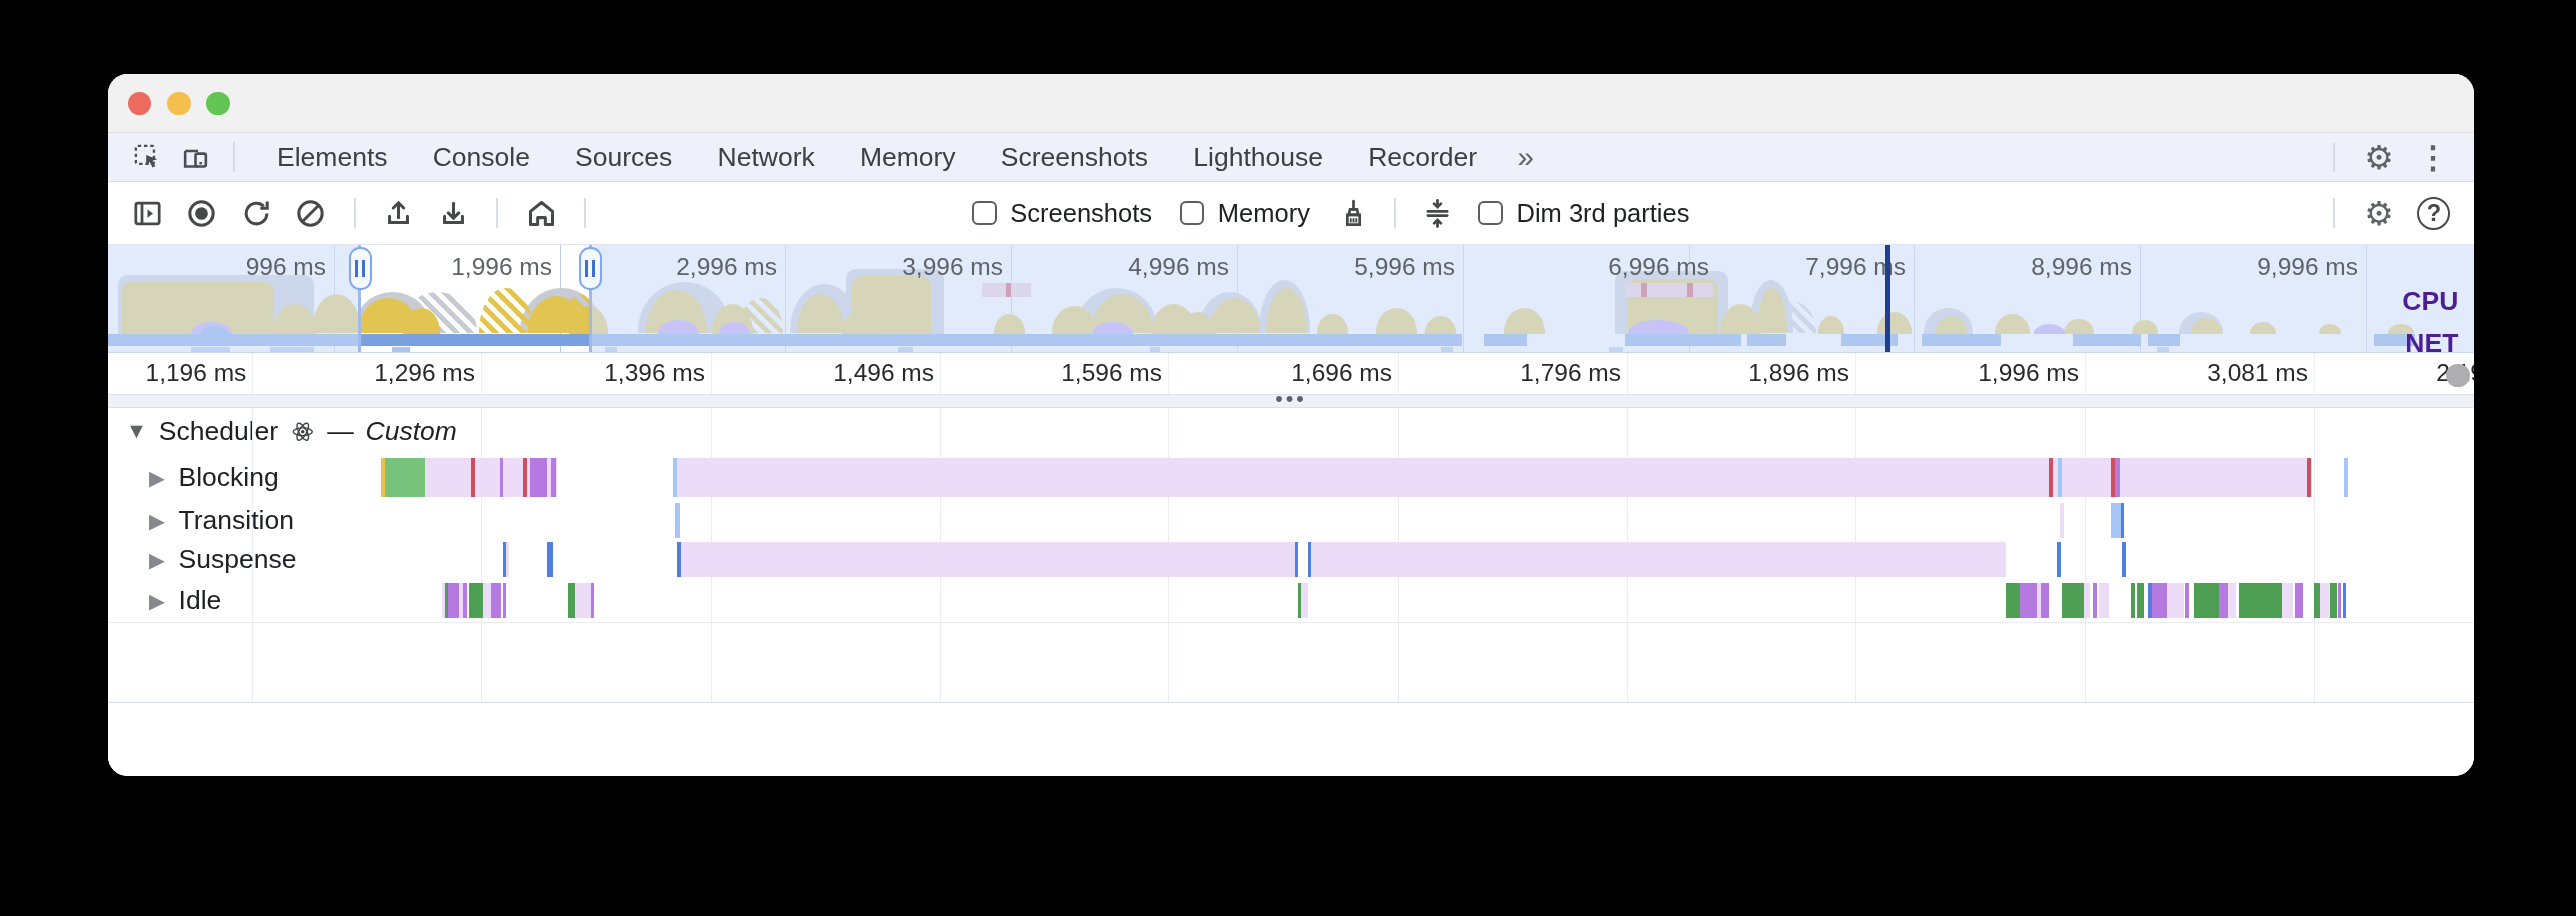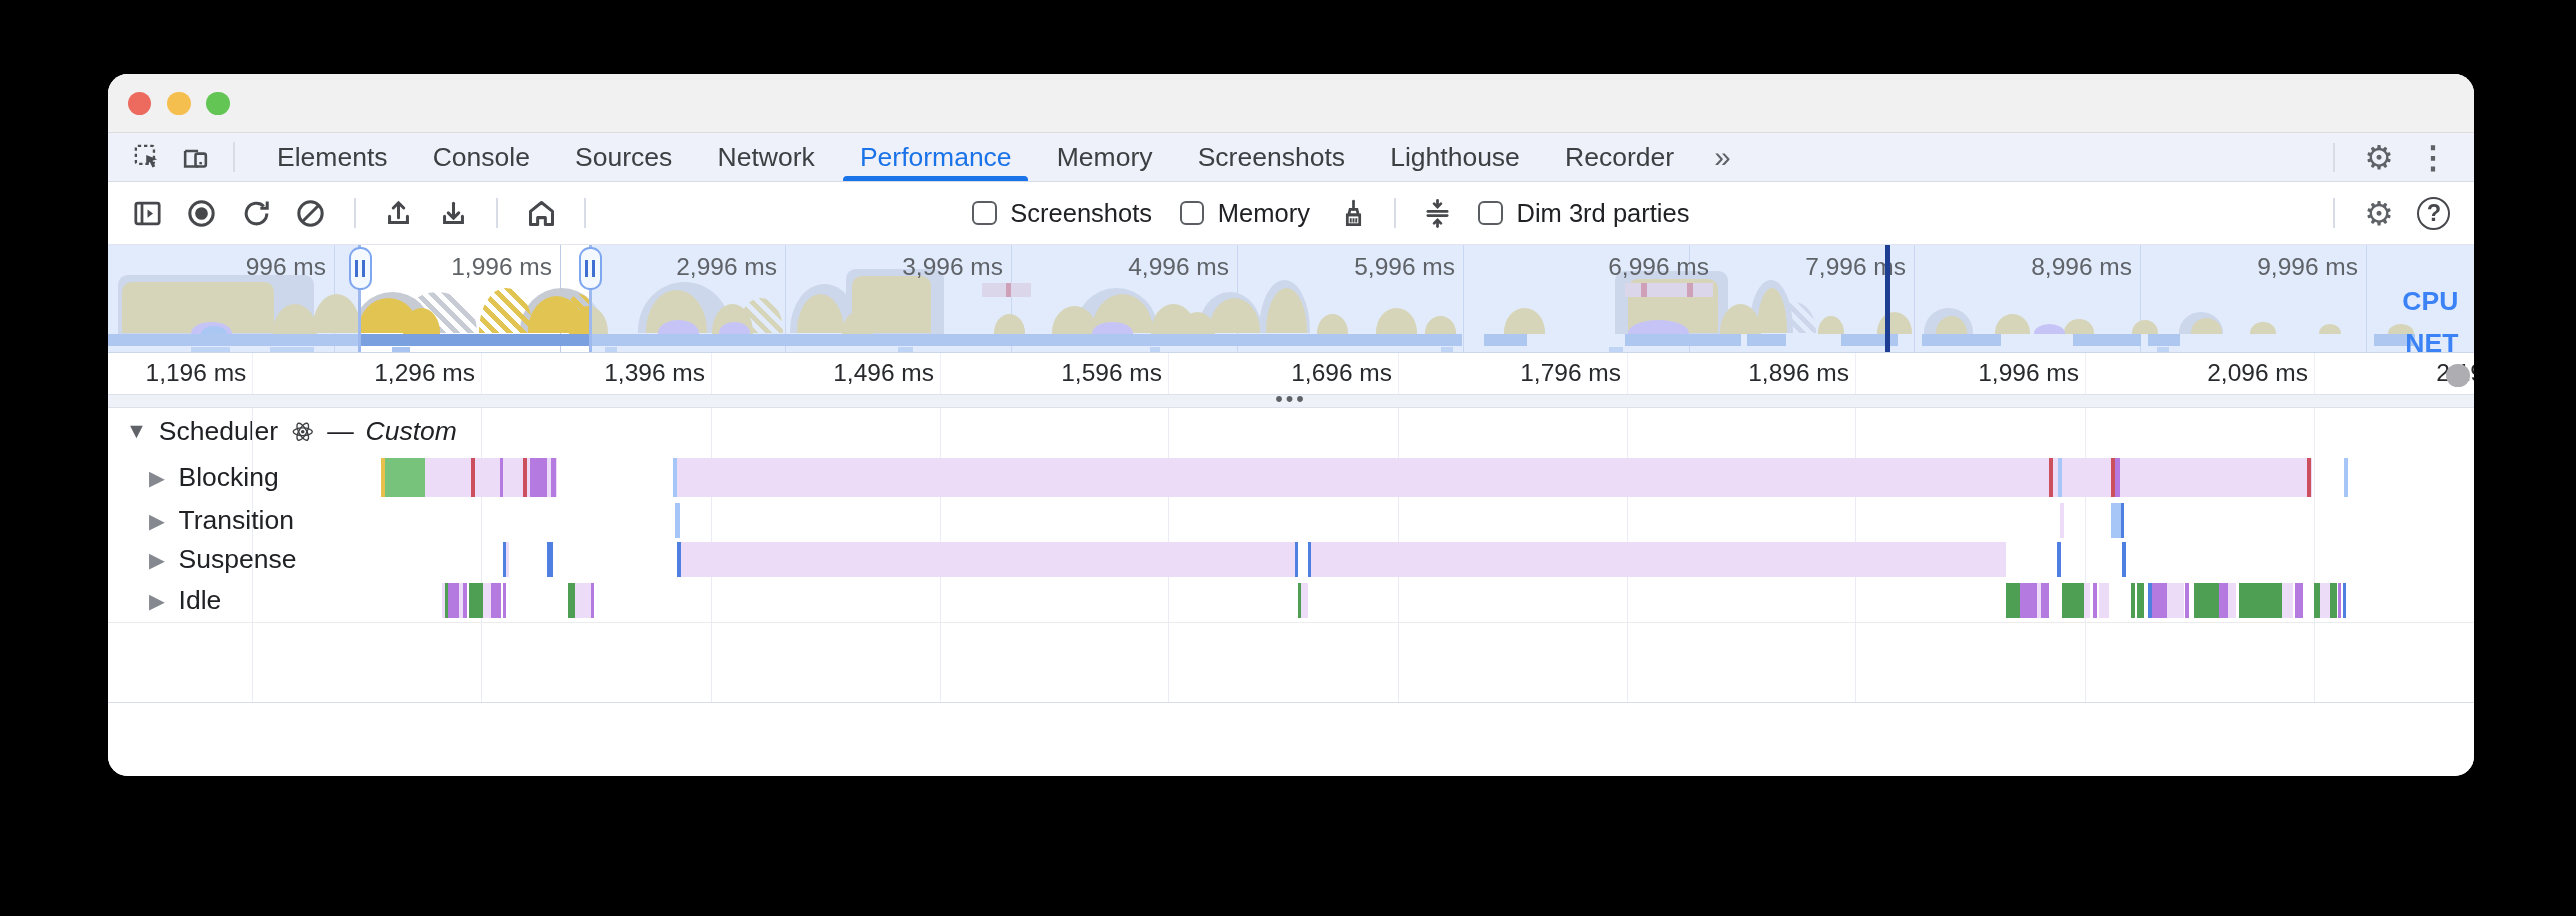--- a/index.html
+++ b/index.html
@@ -27,21 +27,21 @@
   .toolbar{position:absolute;left:0;top:108px;width:100%;height:63px;background:#fff;border-bottom:1px solid #e2e5ed;}
   .tool-left{position:absolute;left:21.6px;top:0;height:62px;display:flex;align-items:center;gap:19.6px;}
   .tool-mid{position:absolute;left:864px;top:0;height:62px;display:flex;align-items:center;gap:17.7px;}
   .tool-right{position:absolute;right:23.6px;top:0;height:62px;display:flex;align-items:center;gap:23.6px;}
   .ticon{width:35px;height:35px;display:flex;align-items:center;justify-content:center;color:#46484c;}
   .cb{width:24.5px;height:24.5px;border:2.9px solid #5a5d61;border-radius:5.9px;background:#fff;}
   .cblabel{font-size:25.5px;color:#202124;margin-left:-3.9px;white-space:nowrap;}
   
   .overview{position:absolute;left:0;top:171px;width:100%;height:108px;background:#fff;border-bottom:1px solid #ccd6ea;overflow:hidden;}
   .ov-label{position:absolute;top:7.9px;width:157px;text-align:right;font-size:24.5px;color:#5f6368;}
-  .side-label{position:absolute;right:15.7px;font-size:26.5px;font-weight:bold;color:#3b82f6;z-index:8;}
+  .side-label{position:absolute;right:15.7px;font-size:26.5px;font-weight:bold;color:#4c1d95;z-index:8;}
   
   .ruler{position:absolute;left:0;top:279px;width:100%;height:41px;background:#fff;overflow:hidden;}
   .ru-label{position:absolute;top:5.9px;width:157px;text-align:right;font-size:24.5px;color:#27292c;}
   
   .dotsbar{position:absolute;left:0;top:320px;width:100%;height:13.7px;background:#eef1f8;border-top:1px solid #dde1ec;border-bottom:1px solid #dde1ec;}
   .dots{position:absolute;left:50%;top:-8.8px;transform:translateX(-50%);font-size:21.6px;color:#5f6368;letter-spacing:2.9px;}
   
   .tracksec{position:absolute;left:0;top:334px;width:100%;height:297px;background:#fff;overflow:hidden;}
   .trk-header{position:absolute;left:17.7px;top:7.9px;font-size:26.5px;color:#202124;display:flex;align-items:center;gap:11.8px;white-space:nowrap;}
   .tri{color:#5f6368;font-size:21.6px;}
@@ -86,24 +86,20 @@
           <span>Elements</span>
         </div>
         <div class="tab">
           <span>Console</span>
         </div>
         <div class="tab">
           <span>Sources</span>
         </div>
         <div class="tab">
           <span>Network</span>
-        </div>
-        <div class="tab active">
-          <span>Performance</span>
-          <div class="underline"></div>
         </div>
         <div class="tab">
           <span>Memory</span>
         </div>
         <div class="tab">
           <span>Screenshots</span>
         </div>
         <div class="tab">
           <span>Lighthouse</span>
         </div>
@@ -338,21 +334,21 @@
       <div class="ru-label" style="left: 897px;">1,596 ms</div>
       <div style="position: absolute; left: 1290px; top: 0px; width: 1px; height: 41px; background: rgb(237, 240, 246);"></div>
       <div class="ru-label" style="left: 1127px;">1,696 ms</div>
       <div style="position: absolute; left: 1519px; top: 0px; width: 1px; height: 41px; background: rgb(237, 240, 246);"></div>
       <div class="ru-label" style="left: 1356px;">1,796 ms</div>
       <div style="position: absolute; left: 1747px; top: 0px; width: 1px; height: 41px; background: rgb(237, 240, 246);"></div>
       <div class="ru-label" style="left: 1584px;">1,896 ms</div>
       <div style="position: absolute; left: 1977px; top: 0px; width: 1px; height: 41px; background: rgb(237, 240, 246);"></div>
       <div class="ru-label" style="left: 1814px;">1,996 ms</div>
       <div style="position: absolute; left: 2206px; top: 0px; width: 1px; height: 41px; background: rgb(237, 240, 246);"></div>
-      <div class="ru-label" style="left: 2043px;">2,096 ms</div>
+      <div class="ru-label" style="left: 2043px;">3,081 ms</div>
       <div class="ru-label" style="left: 2272px;">2,196 ms</div>
       <div style="position: absolute; left: 2338px; top: 10.8px; width: 23.6px; height: 23.6px; border-radius: 50%; background: rgb(174, 174, 178);"></div>
     </div>
 
   <div class="dotsbar">
     <div class="dots">•••</div>
   </div>
 
   <div class="tracksec" id="tracksec">
     <div class="trk-header">

